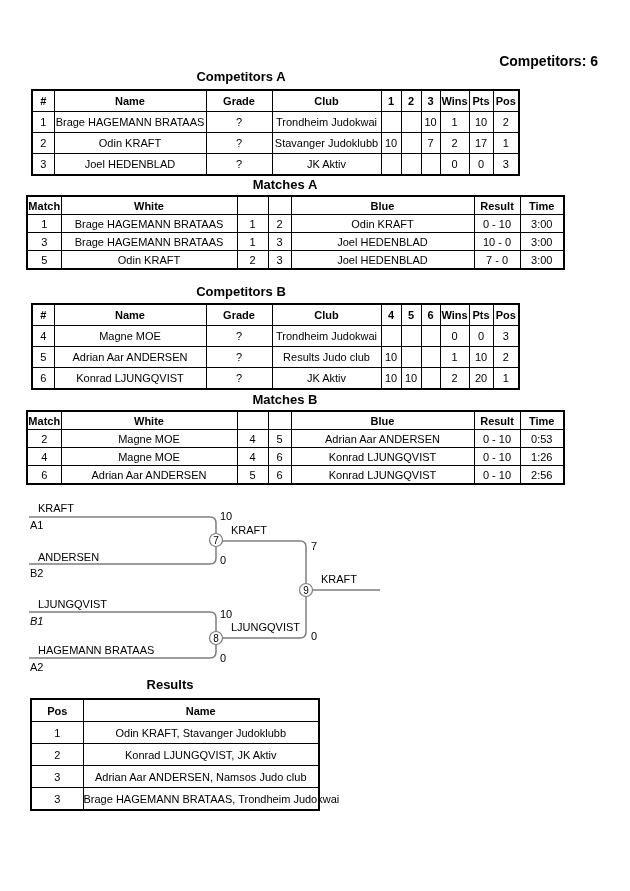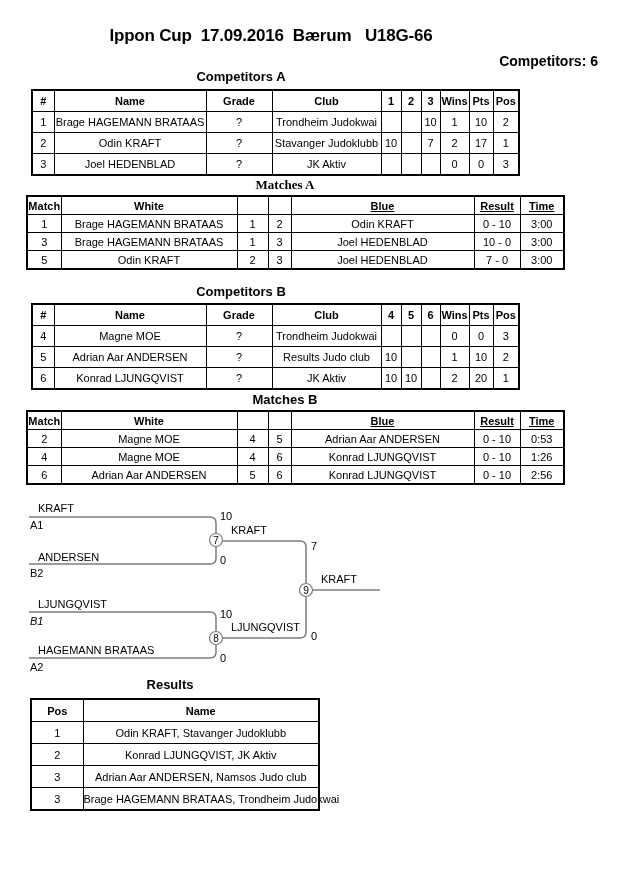--- a/index.html
+++ b/index.html
@@ -28,30 +28,29 @@
     border:1px solid #000; font-size:11px; padding:0;
     white-space:nowrap; overflow:visible; text-align:center; vertical-align:middle;
     font-weight:normal;
   }
   .grid th { font-weight:bold; }
   .comp th, .comp td { height:20px; }
   .match th, .match td { height:17px; }
   .res th, .res td { height:21px; }
   .l { text-align:left; padding-left:6px; }
   .thick { border-left:2px solid #000; }
-  .nobl { border-left-style:hidden;text-decoration:underline; }
+  .nobl { border-left-style:hidden; }
   .blabel { position:absolute; font-size:11px; white-space:nowrap; }
   svg text { font-family:"Liberation Sans","DejaVu Sans",sans-serif; }
 </style>
 </head>
 <body>
 
 <div class="sheet">
 
-  <div class="page-title">Ippon Cup  17.09.2016  Bærum   U18G-66</div>
   <div class="comp-count">Competitors: 6</div>
 
   <div class="sec-title" style="top:69px;left:241px;">Competitors A</div>
   <table class="grid comp" style="top:89px;left:31px;width:487px;">
     <colgroup>
         <col style="width:22px">
         <col style="width:152px">
         <col style="width:66px">
         <col style="width:109px">
         <col style="width:20px">
@@ -106,21 +105,21 @@
       <td></td>
       <td></td>
       <td></td>
       <td class="thick">0</td>
       <td>0</td>
       <td>3</td>
     </tr>
   </tbody>
     </table>
 
-  <div class="sec-title" style="top:177px;left:285px;font-family:Liberation Serif, serif;">Matches A</div>
+  <div class="sec-title" style="top:177px;left:285px;">Matches A</div>
   <table class="grid match" style="top:195px;left:26px;width:537px;">
     <colgroup>
         <col style="width:34px">
         <col style="width:176px">
         <col style="width:31px">
         <col style="width:23px">
         <col style="width:183px">
         <col style="width:46px">
         <col style="width:44px">
       </colgroup>

